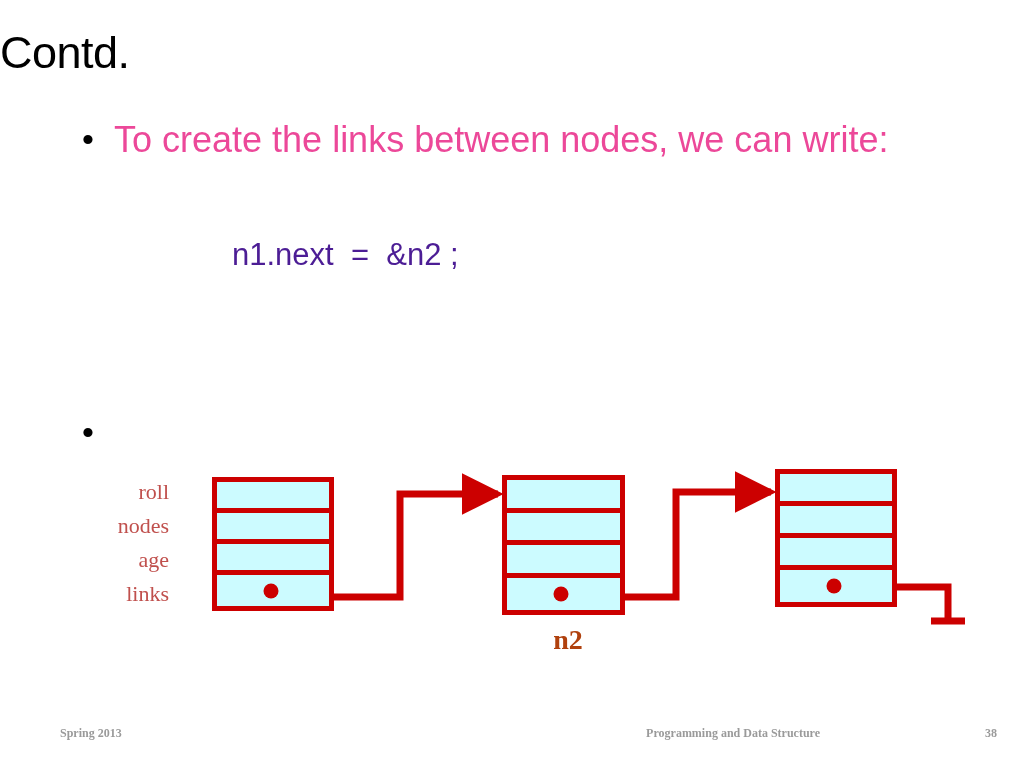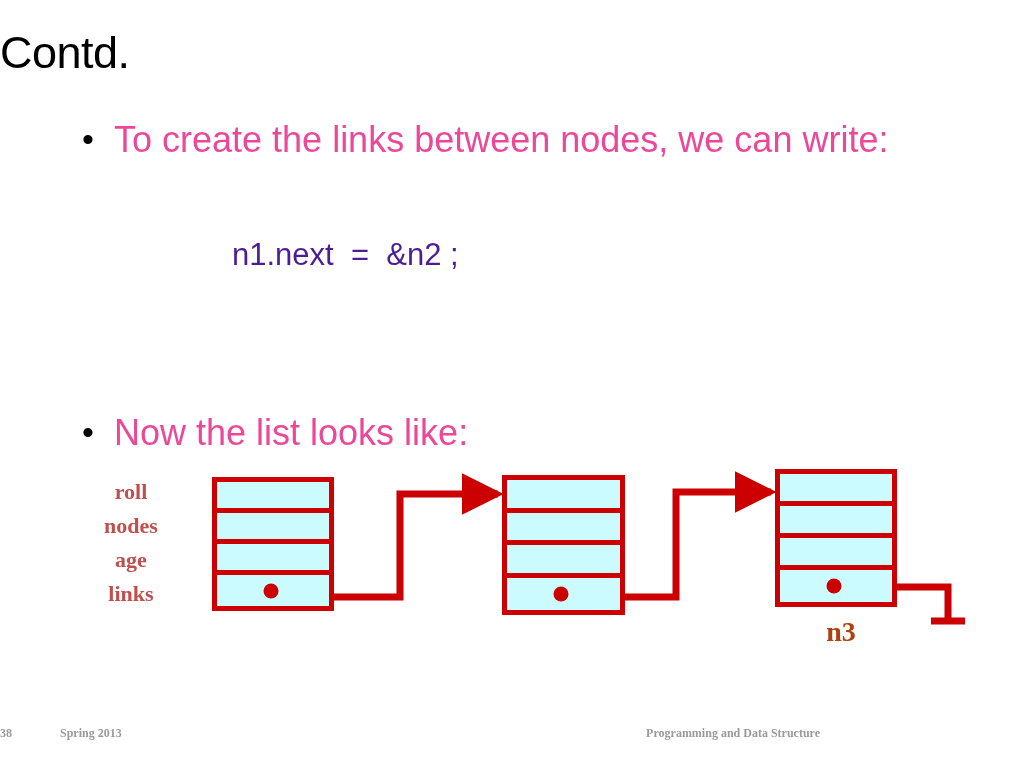--- a/index.html
+++ b/index.html
@@ -72,25 +72,25 @@
     position: absolute;
     left: 0;
     top: 0;
     width: 1024px;
     height: 768px;
     pointer-events: none;
   }
 
   .field-label {
     position: absolute;
-    right: 4px;
+    right: 16px;
     width: 100px;
-    text-align: center;
+    text-align: right;
     font-family: "Liberation Serif", serif;
-    font-weight: bold;
+    font-weight: normal;
     font-size: 22px;
     line-height: 22px;
     color: #C0504D;
   }
   .field-col {
     position: absolute;
     left: 85px;
     top: 470px;
     width: 100px;
     height: 140px;
@@ -148,39 +148,38 @@
     position: absolute;
     top: 723px;
     font-family: "Liberation Serif", serif;
     font-weight: bold;
     font-size: 12px;
     line-height: 20px;
     color: #9A9A9A;
   }
   #footer-left   { left: 60px; }
   #footer-center { left: 0; width: 820px; text-align: right; }
-  #footer-right  { left: 0; width: 985px; text-align: left; }
+  #footer-right  { left: 0; width: 985px; text-align: right; padding-left: 12px; }
 </style>
 </head>
 <body>
 
 <div id="slide">
 
   <div id="title">Contd.</div>
 
   <div class="bullet-row" id="bullet1">
     <div class="bullet-dot">•</div>
     <div class="bullet-text">To create the links between nodes, we can write:</div>
   </div>
 
   <div class="code-line" id="code1">n1.next  =  &amp;n2 ;</div>
 
   <div class="bullet-row" id="bullet2">
     <div class="bullet-dot">•</div>
-    <div class="bullet-text">Now the list looks like:</div>
   </div>
 
   <div class="field-col">
     <div class="field-label" id="lbl-roll">roll</div>
     <div class="field-label" id="lbl-name">nodes</div>
     <div class="field-label" id="lbl-age">age</div>
     <div class="field-label" id="lbl-next">links</div>
   </div>
 
   <svg id="diagram" viewBox="0 0 1024 768" xmlns="http://www.w3.org/2000/svg">
@@ -218,19 +217,19 @@
 
   <div class="node" id="node3">
     <div class="cell"></div>
     <div class="cell"></div>
     <div class="cell"></div>
     <div class="cell">
       <span class="dot"></span>
     </div>
   </div>
 
-  <div class="node-name" id="name3">n3</div>
+  <div class="node-name" id="name2">n2</div>
 
   <div class="footer-text" id="footer-left">Spring 2013</div>
   <div class="footer-text" id="footer-center">Programming and Data Structure</div>
   <div class="footer-text" id="footer-right">38</div>
 
 </div>
 
 </body></html>

